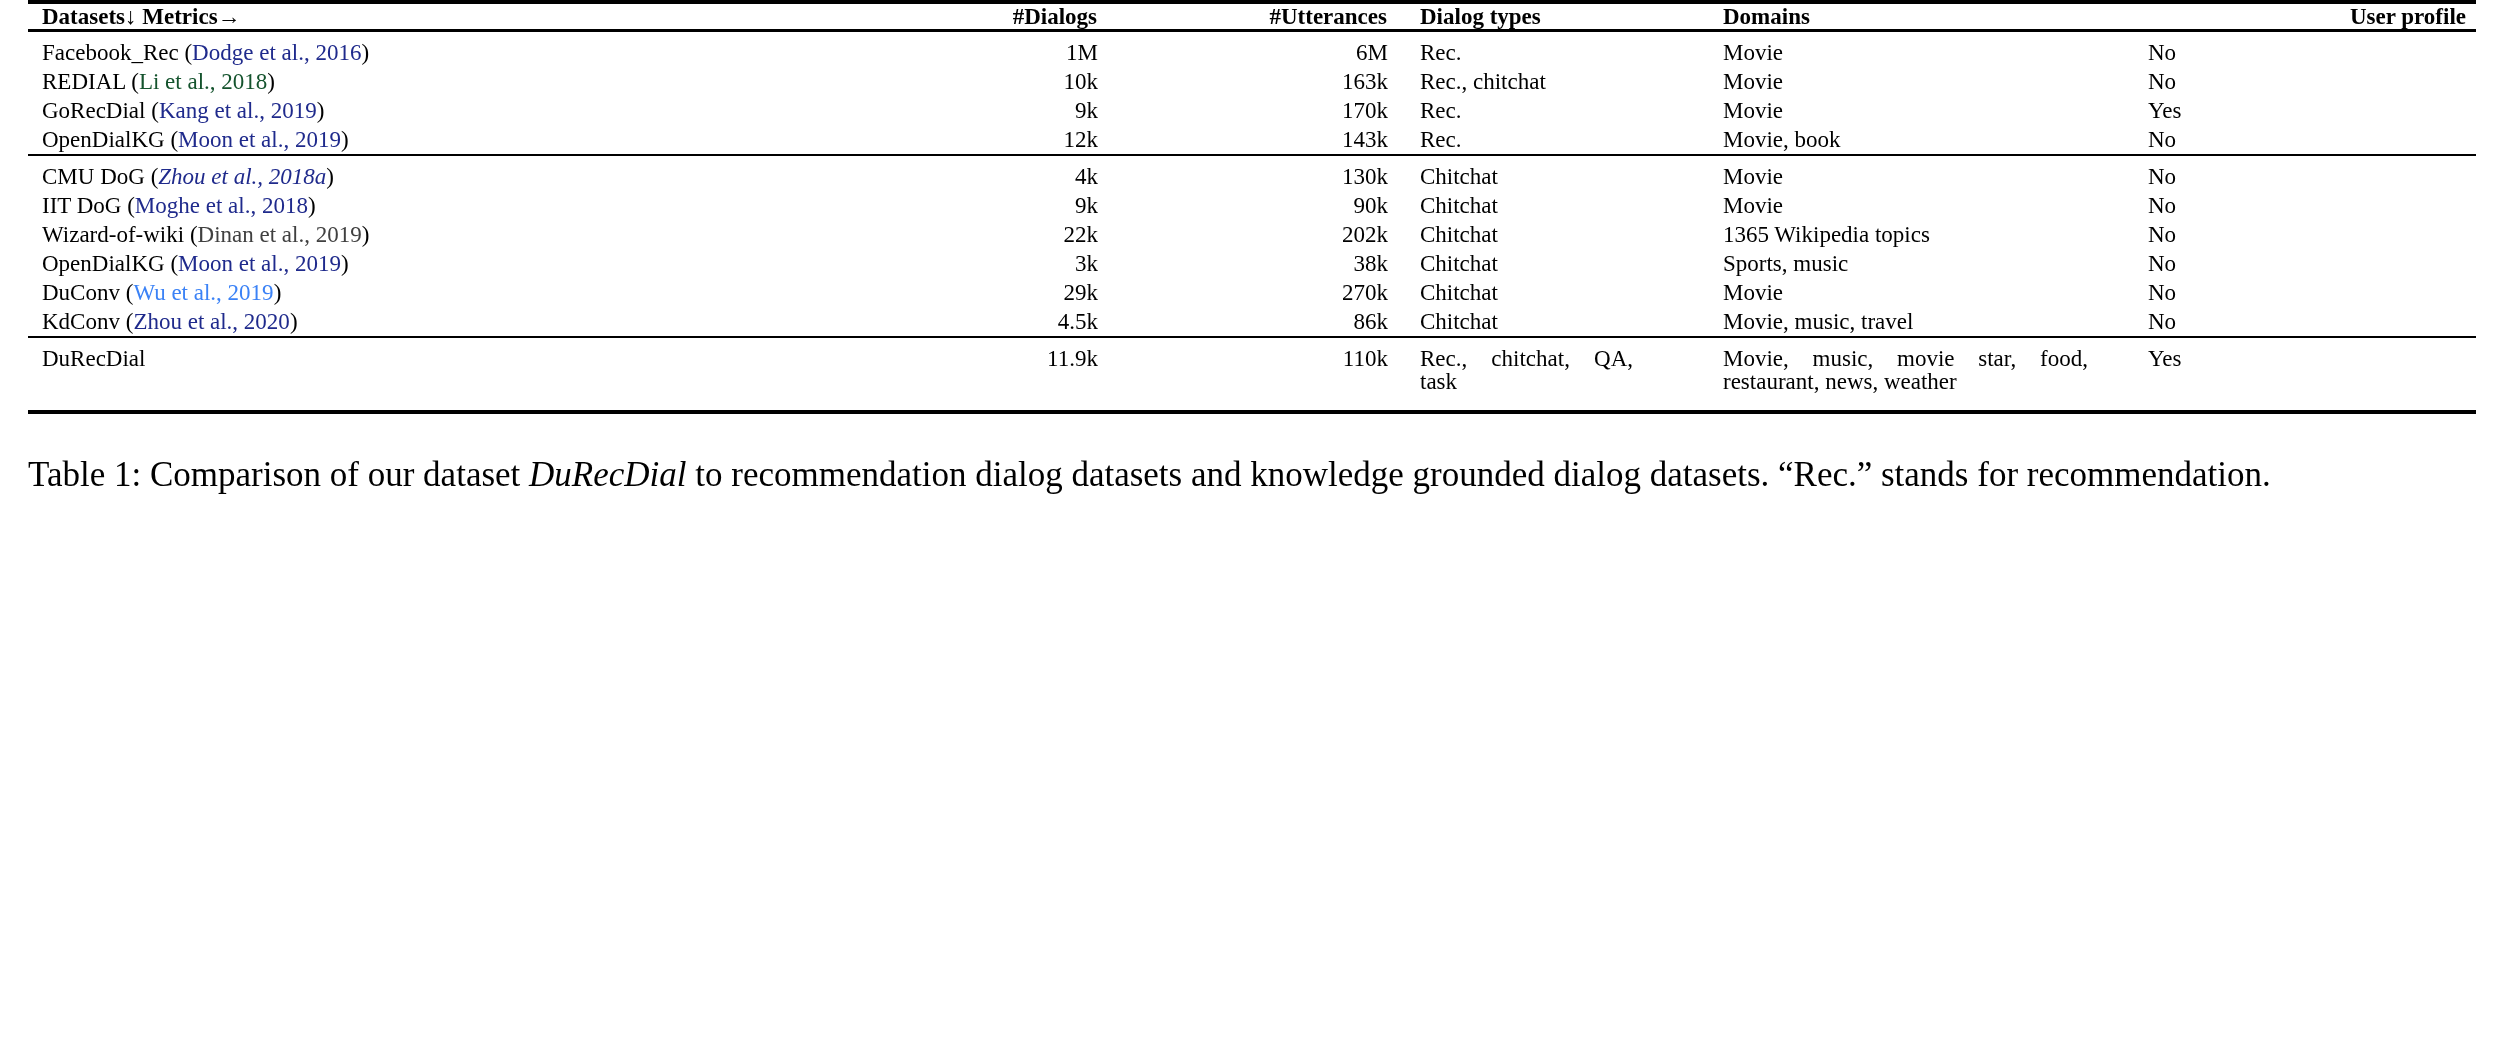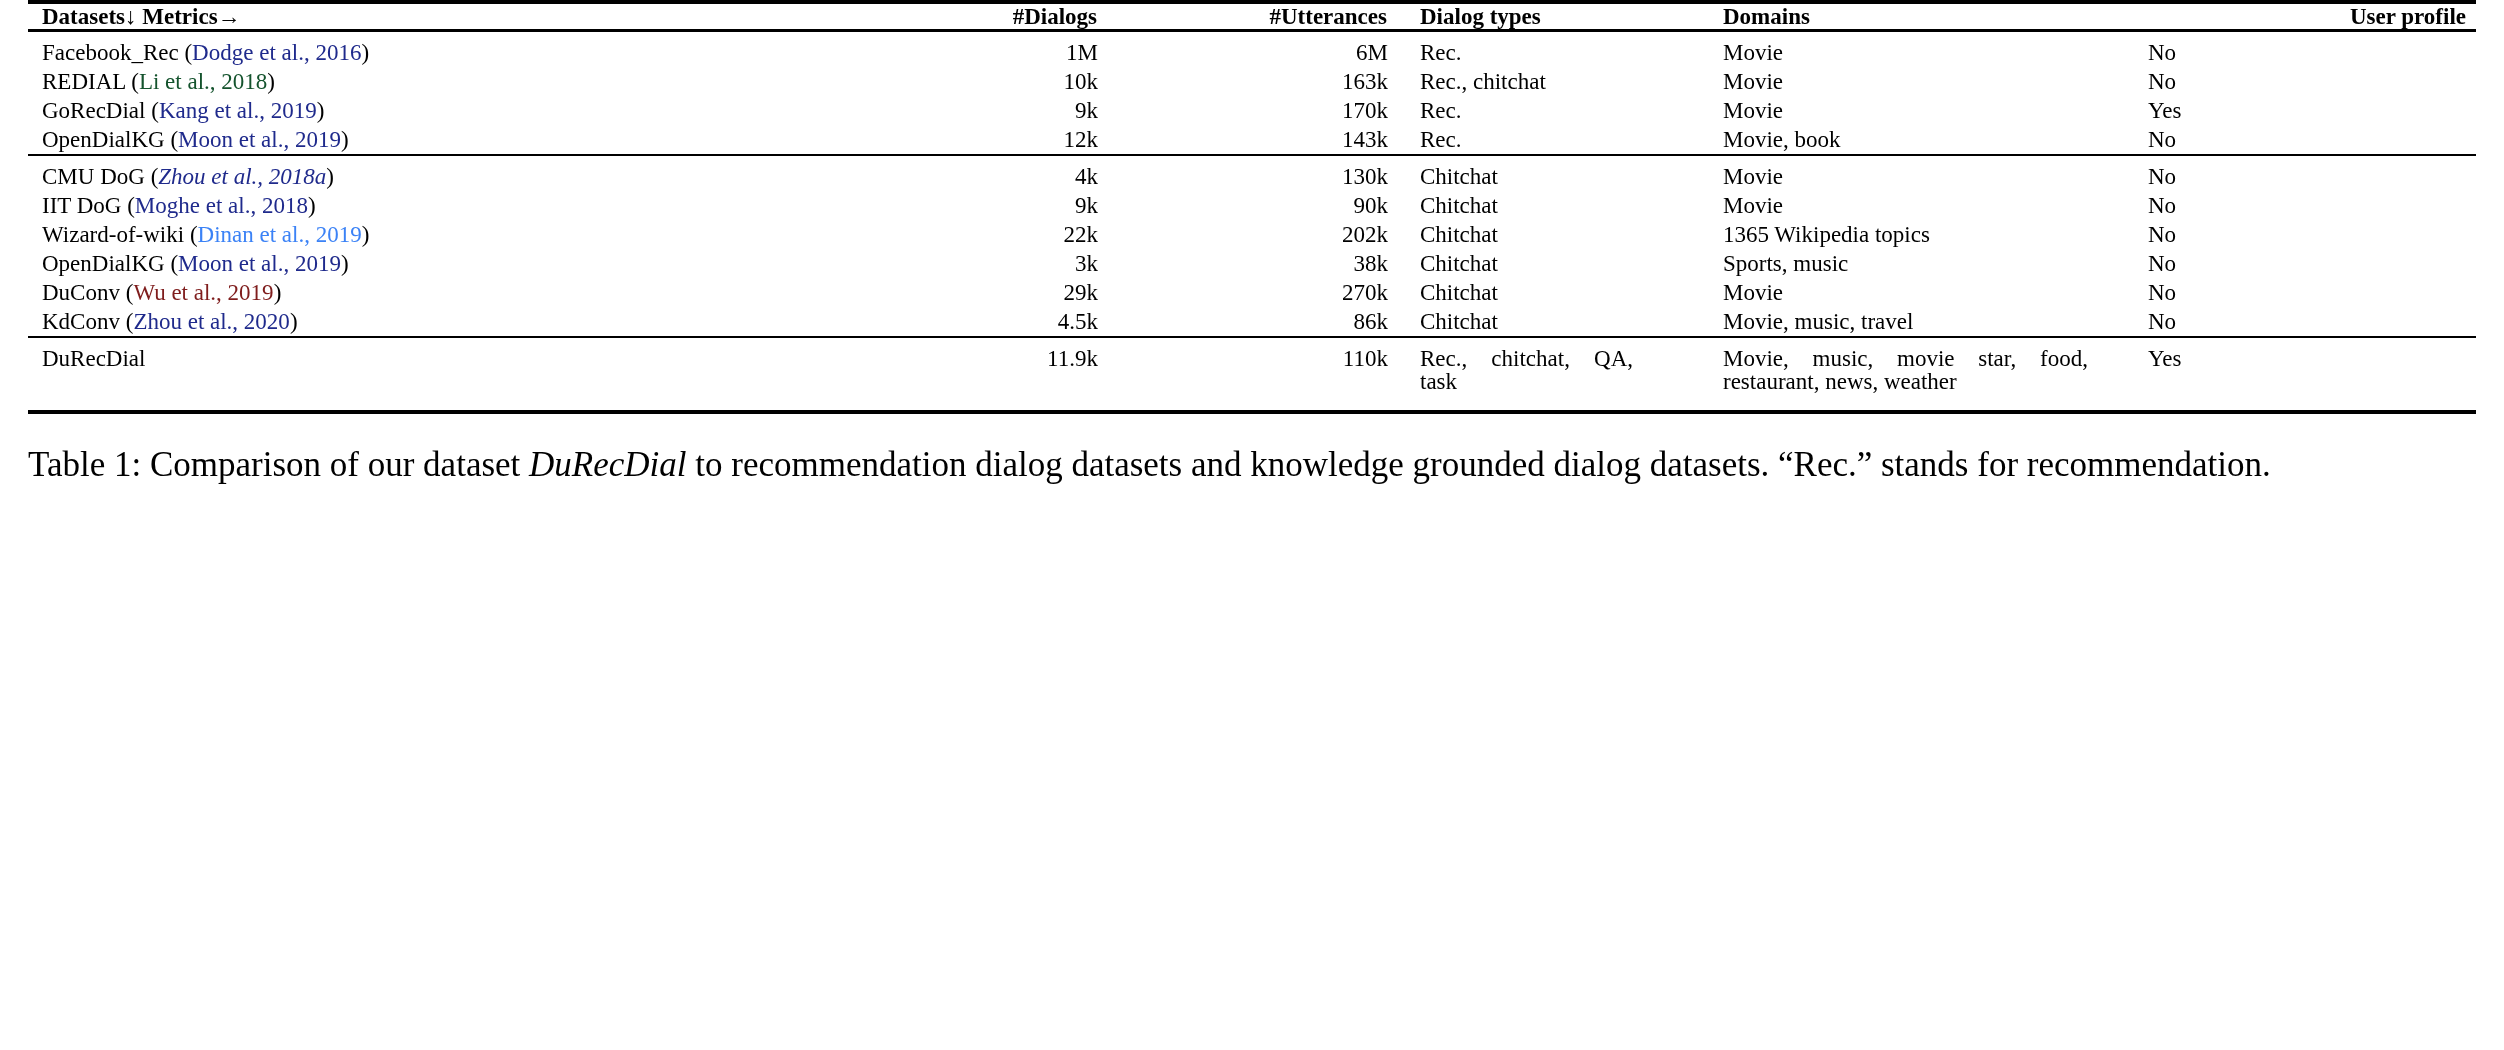--- a/index.html
+++ b/index.html
@@ -54,21 +54,21 @@
   .pad-l  { padding-left: 14px; }
   .pad-r  { padding-right: 10px; }
   .gap-types   { padding-left: 32px; }
   .gap-domains { padding-left: 30px; }
 
   .cite { color: #1f2a8c; }
   .paren { color: #000000; }
 
   .caption {
     width: 2448px;
-    margin-top: 28px;
+    margin-top: 38px;
     font-size: 35px;
     line-height: 1.32;
     text-align: left;
   }
   .caption i { font-style: italic; }
 
   .spacer-tall td { height: 14px; padding: 0; font-size: 0; line-height: 0; }
 </style>
 </head>
 <body>
@@ -145,37 +145,37 @@
         </tr>
         <tr>
           <td class="left pad-l"><span>IIT DoG</span><span class="paren"> (</span><span class="cite" style="color: rgb(31, 42, 140);">Moghe et al., 2018</span><span class="paren">)</span></td>
           <td class="num">9k</td>
           <td class="num">90k</td>
           <td class="left gap-types">Chitchat</td>
           <td class="left gap-domains">Movie</td>
           <td class="right pad-r">No</td>
         </tr>
         <tr>
-          <td class="left pad-l"><span>Wizard-of-wiki</span><span class="paren"> (</span><span class="cite" style="color: #3b82f6;">Dinan et al., 2019</span><span class="paren">)</span></td>
+          <td class="left pad-l"><span>Wizard-of-wiki</span><span class="paren"> (</span><span class="cite" style="color: #404040;">Dinan et al., 2019</span><span class="paren">)</span></td>
           <td class="num">22k</td>
           <td class="num">202k</td>
           <td class="left gap-types">Chitchat</td>
           <td class="left gap-domains">1365 Wikipedia topics</td>
           <td class="right pad-r">No</td>
         </tr>
         <tr>
           <td class="left pad-l"><span>OpenDialKG</span><span class="paren"> (</span><span class="cite" style="color: rgb(31, 42, 140);">Moon et al., 2019</span><span class="paren">)</span></td>
           <td class="num">3k</td>
           <td class="num">38k</td>
           <td class="left gap-types">Chitchat</td>
           <td class="left gap-domains">Sports, music</td>
           <td class="right pad-r">No</td>
         </tr>
         <tr>
-          <td class="left pad-l"><span>DuConv</span><span class="paren"> (</span><span class="cite" style="color: #7f1d1d;">Wu et al., 2019</span><span class="paren">)</span></td>
+          <td class="left pad-l"><span>DuConv</span><span class="paren"> (</span><span class="cite" style="color: #3b82f6;">Wu et al., 2019</span><span class="paren">)</span></td>
           <td class="num">29k</td>
           <td class="num">270k</td>
           <td class="left gap-types">Chitchat</td>
           <td class="left gap-domains">Movie</td>
           <td class="right pad-r">No</td>
         </tr>
         <tr>
           <td class="left pad-l"><span>KdConv</span><span class="paren"> (</span><span class="cite" style="color: rgb(31, 42, 140);">Zhou et al., 2020</span><span class="paren">)</span></td>
           <td class="num">4.5k</td>
           <td class="num">86k</td>

